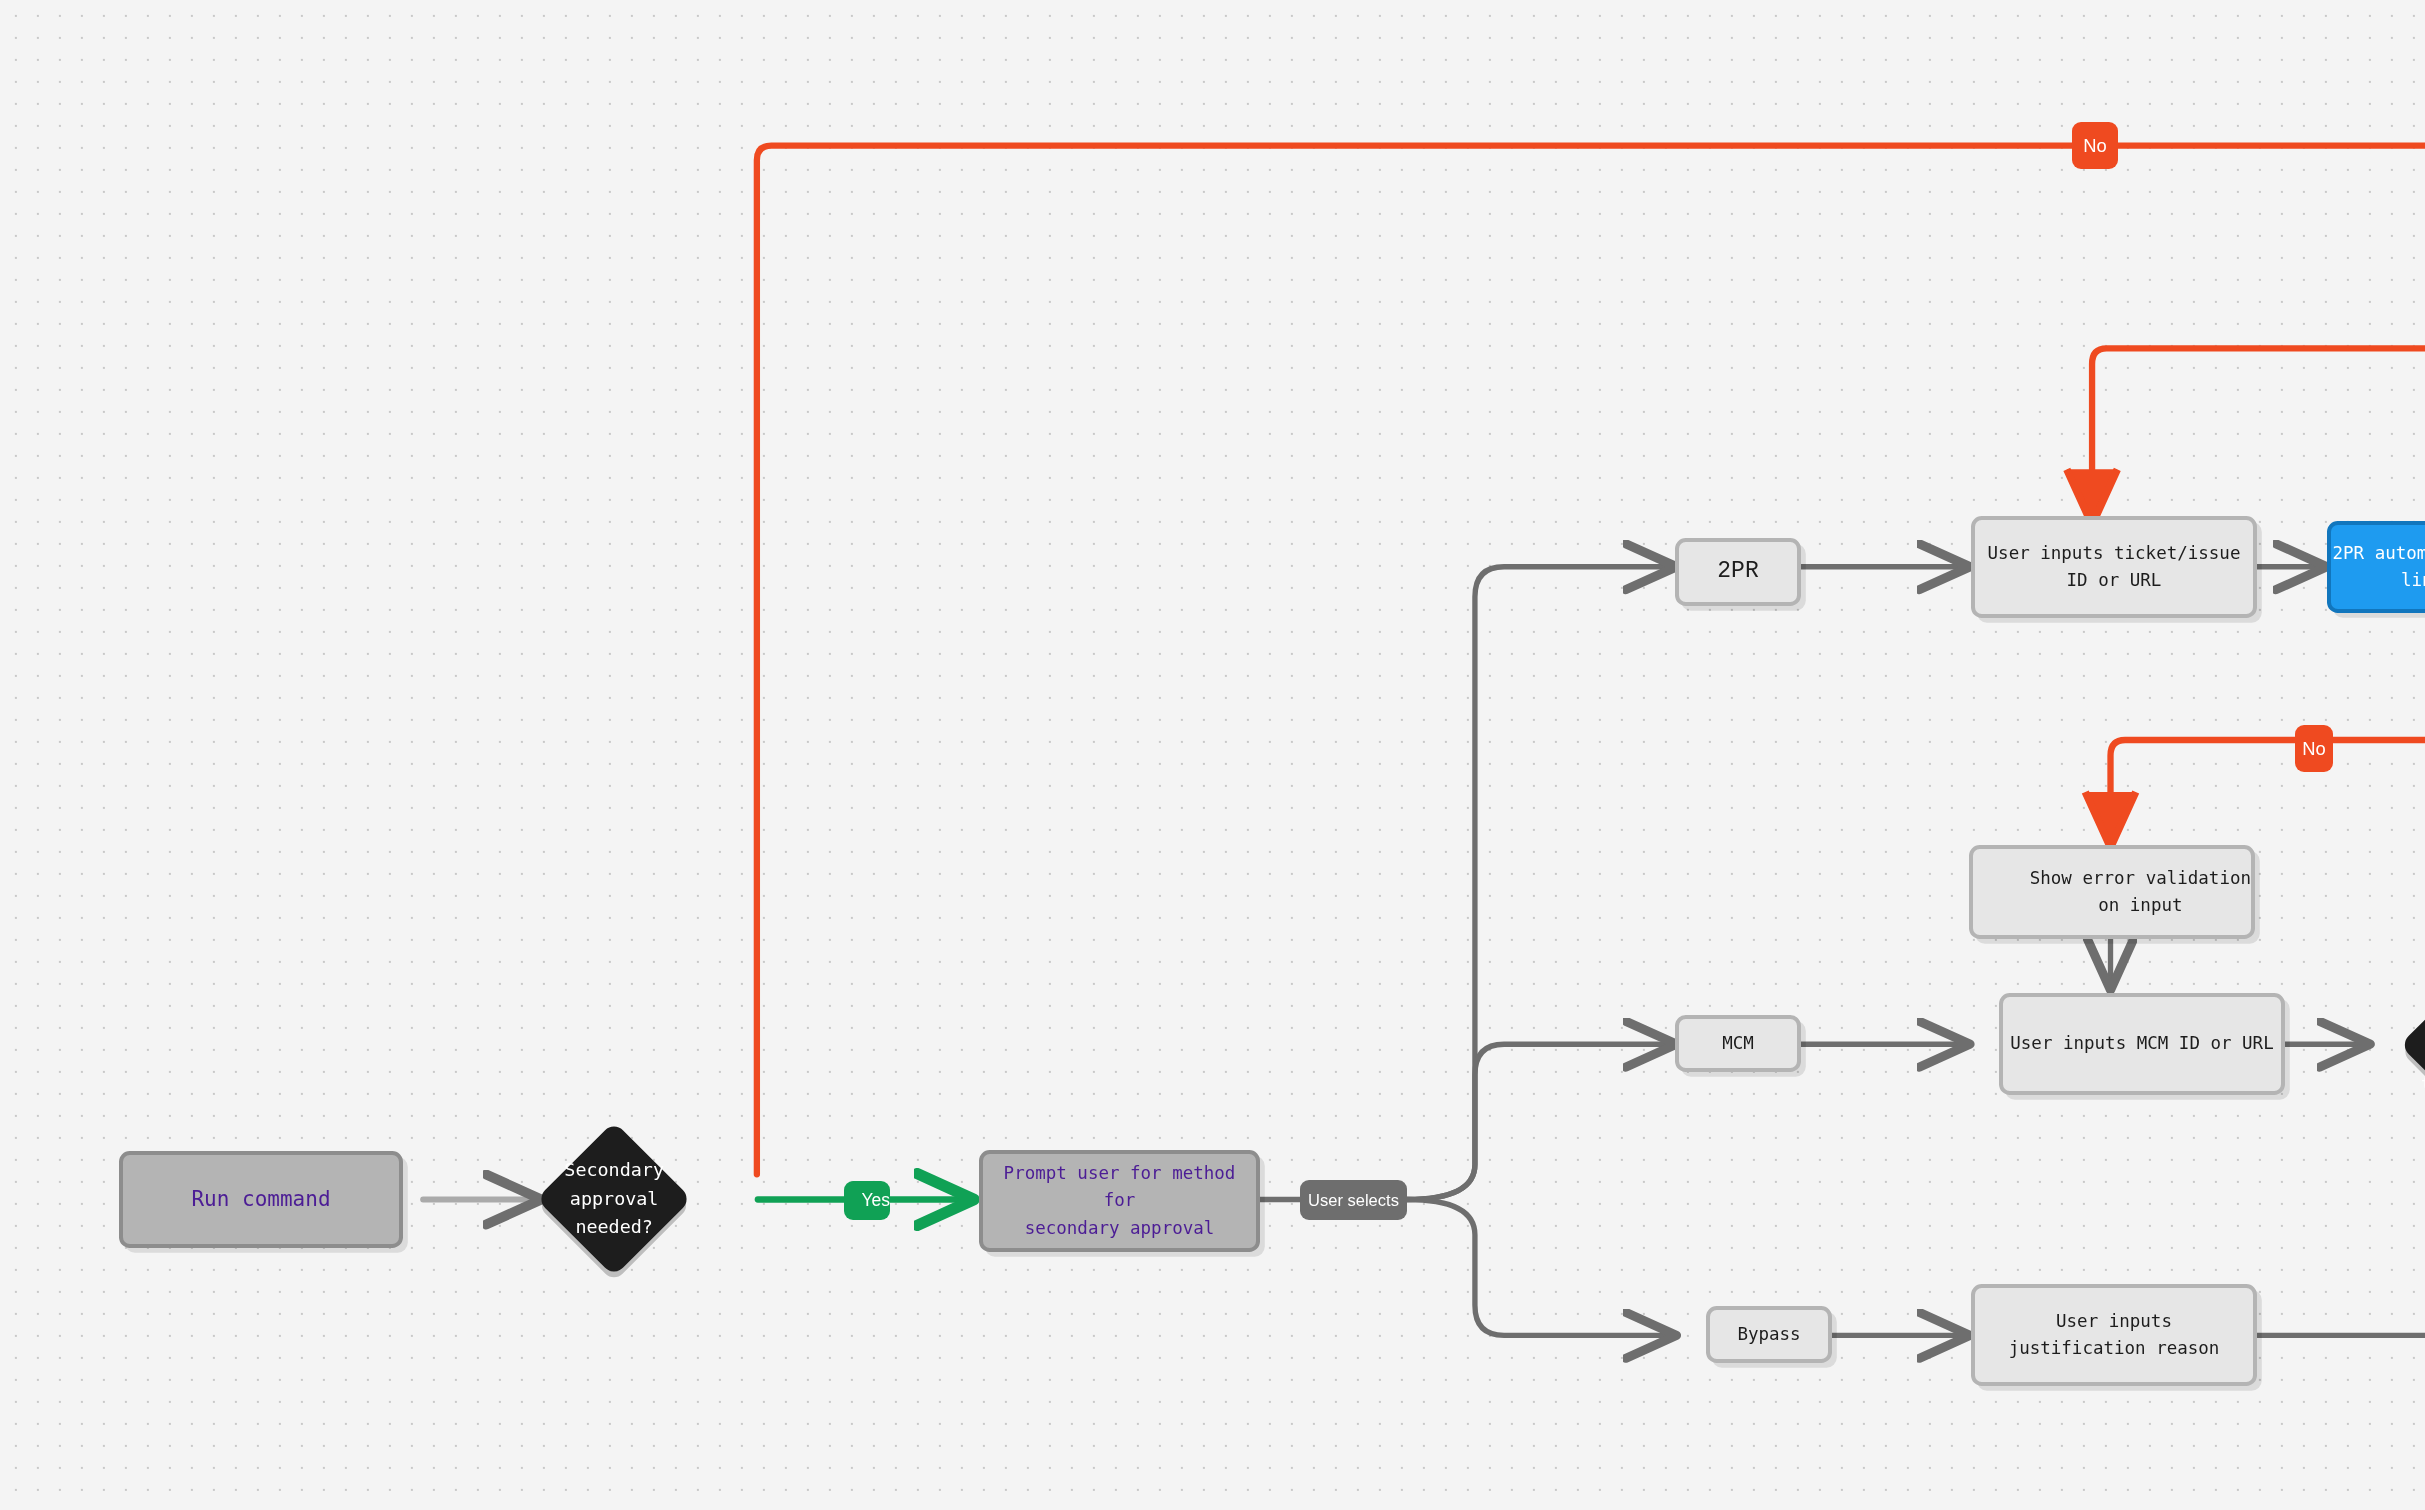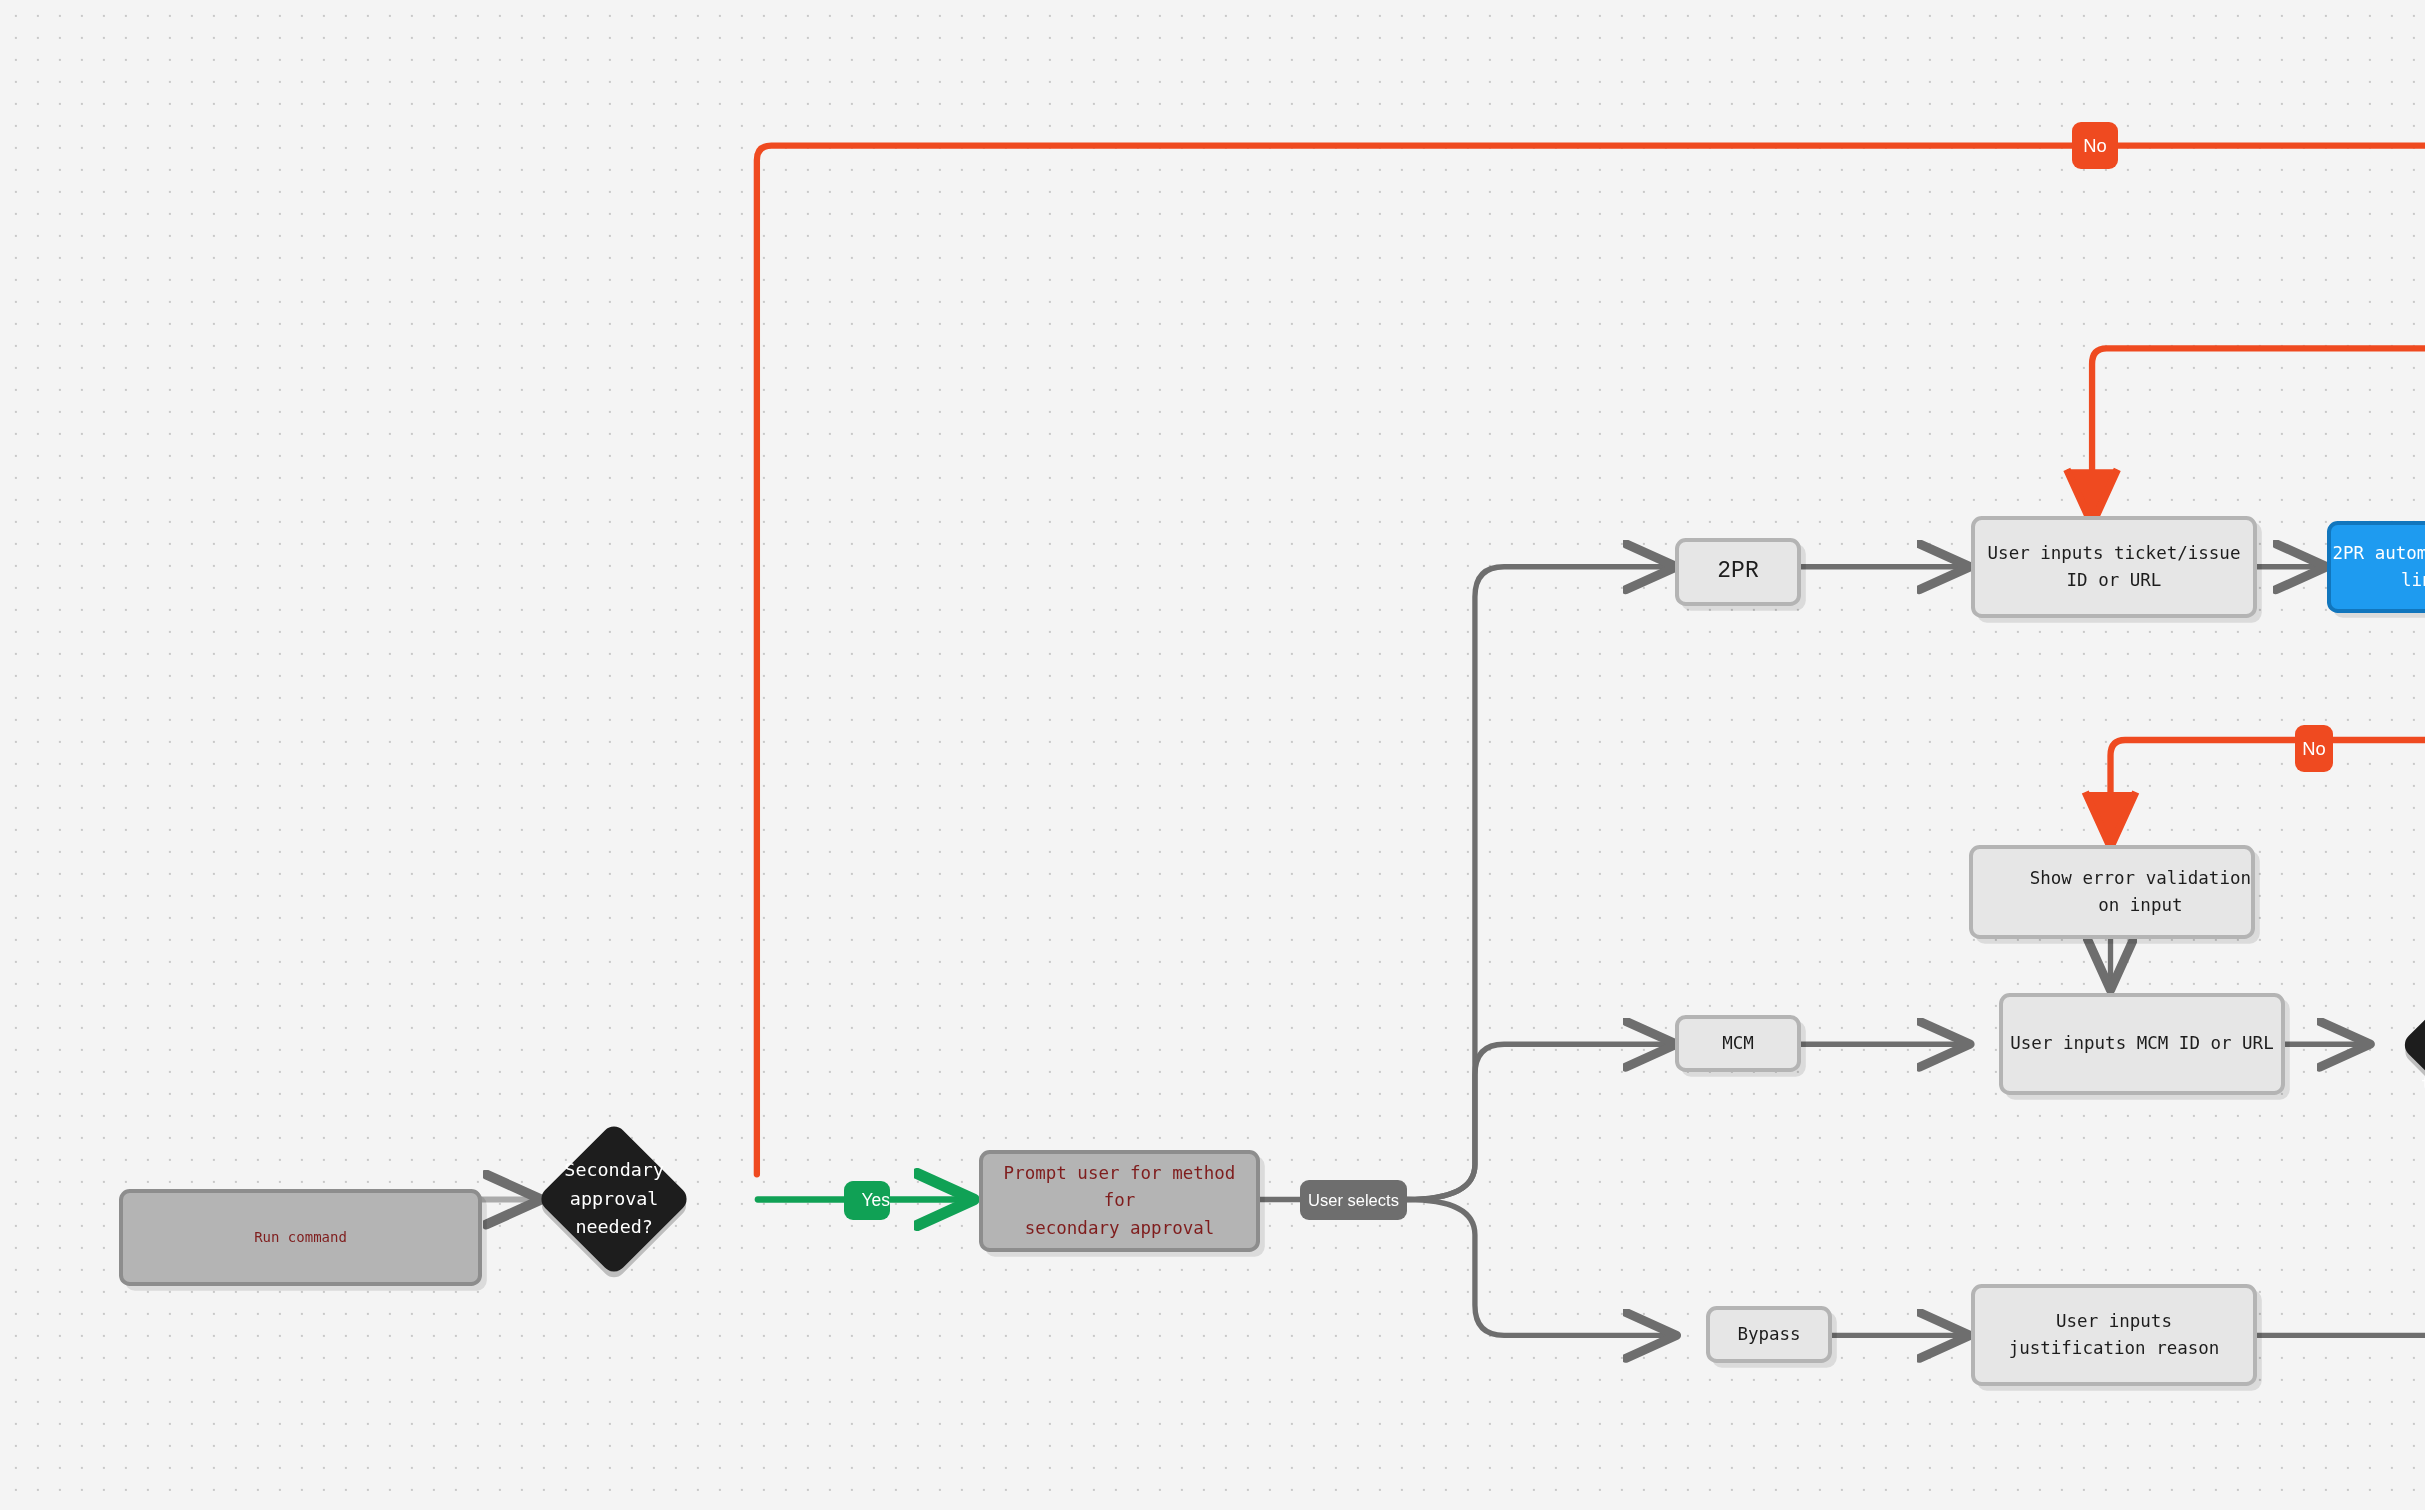--- a/index.html
+++ b/index.html
@@ -46,21 +46,21 @@
     border: 4.4px solid #b4b4b4;
     border-radius: 10.7px;
     color: #1d1d1d;
     box-shadow: 5.3px 5.3px 0 -0.5px rgba(0,0,0,0.10);
   }
   
   .n-terminal {
     background: #b4b4b4;
     border: 4.4px solid #8d8d8d;
     border-radius: 10.7px;
-    color: #7f1d1d;
+    color: #4c1d95;
     box-shadow: 5.3px 5.3px 0 -0.5px rgba(0,0,0,0.10);
   }
   
   .n-blue {
     background: #1e9bf0;
     border: 4.4px solid #1176bd;
     border-radius: 10.7px;
     color: #ffffff;
     box-shadow: 5.3px 5.3px 0 -0.5px rgba(0,0,0,0.10);
   }
@@ -146,21 +146,21 @@
 
       <path d="M 5435,2152 L 6070,2152 Q 6105,2152 6105,2188 L 6105,2424 Q 6105,2458 6140,2458 L 6750,2458" stroke="#10a155" stroke-width="13" marker-end="url(#ahGreen)"></path>
 
       <path d="M 3713,2752 L 4055,2752" stroke="#6e6e6e" stroke-width="11" marker-end="url(#ahGrey)"></path>
 
       <path d="M 4652,2752 L 7025,2752 Q 7075,2752 7075,2700 L 7075,2600" stroke="#6e6e6e" stroke-width="11" marker-end="url(#ahGrey)"></path>
 
     </g>
   </svg>
 
-  <div class="node n-terminal" style="left:119px; top:1151px; width:363px; height:97px; font-size:14px;margin-top:38px;">
+  <div class="node n-terminal" style="left:119px; top:1151px; width:284px; height:97px; font-size:21px;">
     <span>Run command</span>
   </div>
 
   <div class="node n-diamond" style="left:559px; top:1144px; width:110px; height:110px; font-size:18.4px;">
     <span class="dtext">Secondary
 approval
 needed?</span>
   </div>
 
   <div class="node n-terminal" style="left:979px; top:1150px; width:281px; height:102px; font-size:17.5px;">

